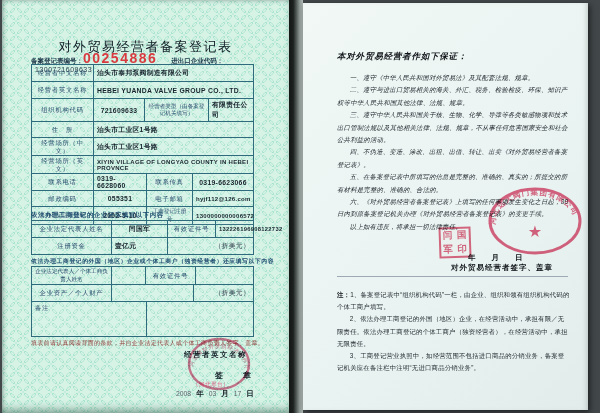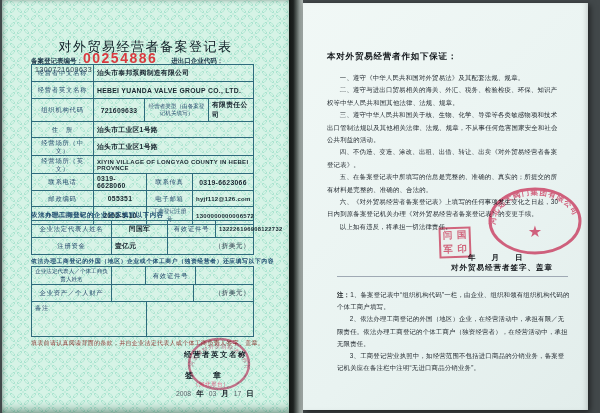--- a/index.html
+++ b/index.html
@@ -44,36 +44,36 @@
   .c4c{grid-template-columns:79px 56px 48px 1fr;}
   .c3c{grid-template-columns:79px 56px 1fr;}
   .c4d{grid-template-columns:79px 34px 50px 1fr;}
   .c3d{grid-template-columns:79px 82px 1fr;}
   .h16{min-height:16px;} .h20{min-height:19px;} .h15{min-height:13.5px;} .h17{min-height:16px;}
   .sec-head{position:absolute;left:29px;font-size:6.4px;font-weight:bold;color:#1d4a6e;letter-spacing:.6px;}
   .remark-row{display:grid;grid-template-columns:114px 1fr;min-height:34px;}
   .remark-row .cell{align-items:flex-start;padding-top:2px;}
   .foot-note{position:absolute;left:29px;top:339px;font-size:6px;color:#8c3a34;letter-spacing:.3px;}
   .authority{position:absolute;left:182px;top:350px;font-size:7.5px;font-weight:bold;color:#18242c;letter-spacing:1.5px;z-index:2;}
-  .sign-seal{position:absolute;left:183px;top:370px;font-size:8px;font-weight:bold;color:#18242c;letter-spacing:6px;z-index:2;}
+  .sign-seal{position:absolute;left:213px;top:370px;font-size:8px;font-weight:bold;color:#18242c;letter-spacing:6px;z-index:2;}
   .stamp-sub{position:absolute;left:191px;top:381px;font-size:5.5px;color:#e0557d;z-index:3;letter-spacing:.5px;}
   .left-stamp{position:absolute;left:184px;top:336px;z-index:3;opacity:.8;mix-blend-mode:multiply;}
   .date-line{position:absolute;left:172px;top:389px;font-size:6.5px;color:#3a464e;z-index:2;}
   .date-line .dl{font-weight:bold;font-size:7.5px;color:#141e25;margin:0 3px;}
   .date-line .dv{color:#5a646b;font-size:6.8px;margin:0 2px;}
   
   .spine{position:absolute;left:289px;top:0;width:14px;height:413px;
     background:linear-gradient(90deg,#141816 0%,#1c211f 30%,#58615d 55%,#8d9793 75%,#b3bcb8 100%);}
   
   .right-page{
     position:absolute;left:303px;top:3px;width:285px;height:407px;
     background:linear-gradient(135deg,#f1f8f6 0%,#e9f3f1 60%,#e2edeb 100%);
     box-shadow:2px 2px 6px rgba(0,0,0,.55), inset -4px 0 6px -4px rgba(0,0,0,.25);
   }
-  .rp-inner{position:absolute;left:24px;top:48px;width:232px;}
+  .rp-inner{position:absolute;left:34px;top:48px;width:232px;font-style:italic;}
   .rp-title{font-size:8.5px;font-weight:bold;color:#101418;letter-spacing:.8px;margin-bottom:9px;}
   .clause{font-size:6.4px;color:#232a30;line-height:12.4px;text-indent:2em;margin:0;letter-spacing:.2px;}
   .rp-sign{position:absolute;left:148px;top:216px;font-size:7.5px;font-weight:bold;color:#15191d;letter-spacing:1px;z-index:2;margin-top:44px;}
   .personal-seal{
     position:absolute;left:136px;top:224px;width:28px;height:27px;border:2px solid #e0506e;
     display:grid;grid-template-columns:1fr 1fr;z-index:3;opacity:.85;mix-blend-mode:multiply;transform:rotate(-2deg);
     background:rgba(255,235,238,.15);
   }
   .personal-seal span{display:flex;align-items:center;justify-content:center;
     font-family:"Liberation Serif","DejaVu Serif",serif;font-weight:bold;font-size:9.5px;color:#df4f6d;}

